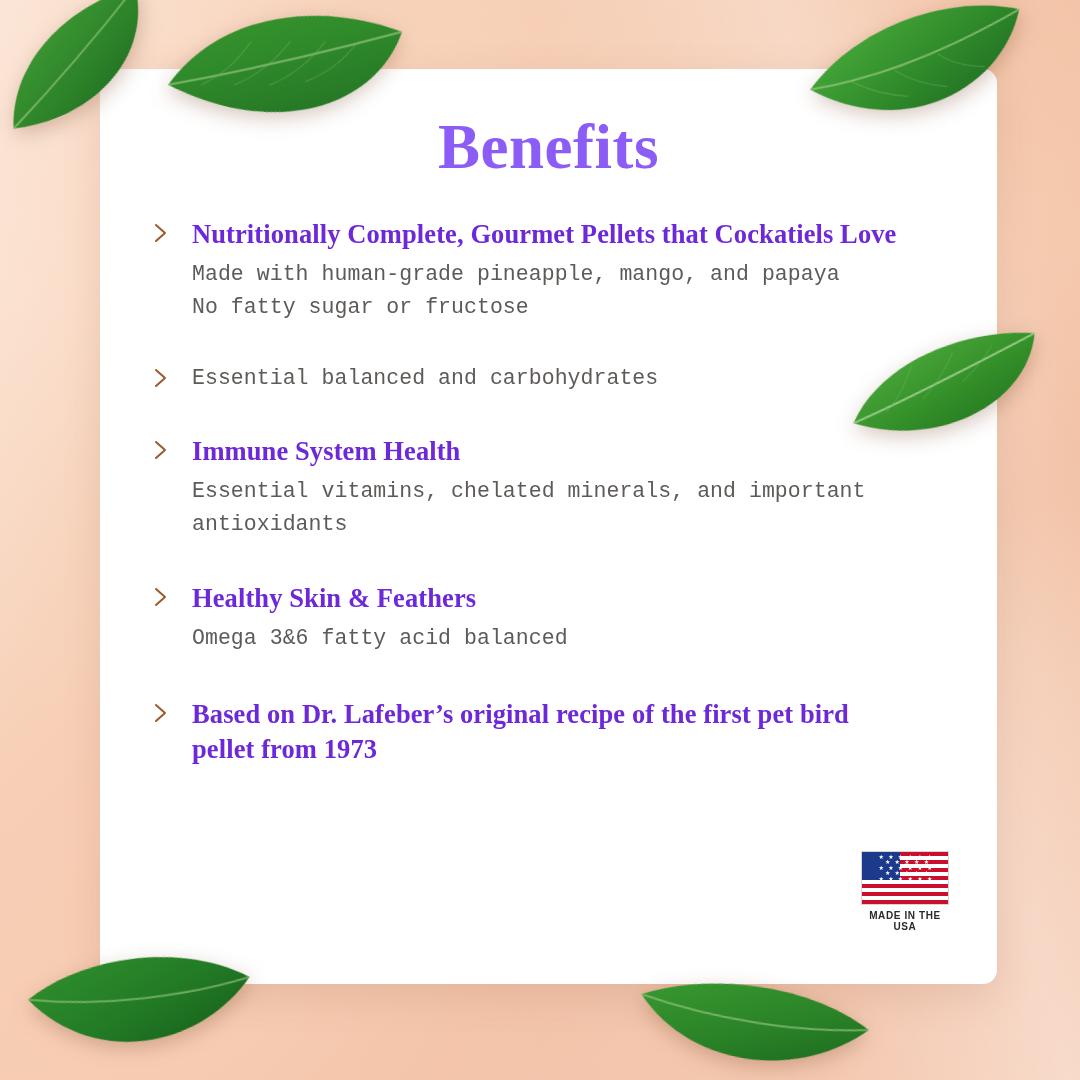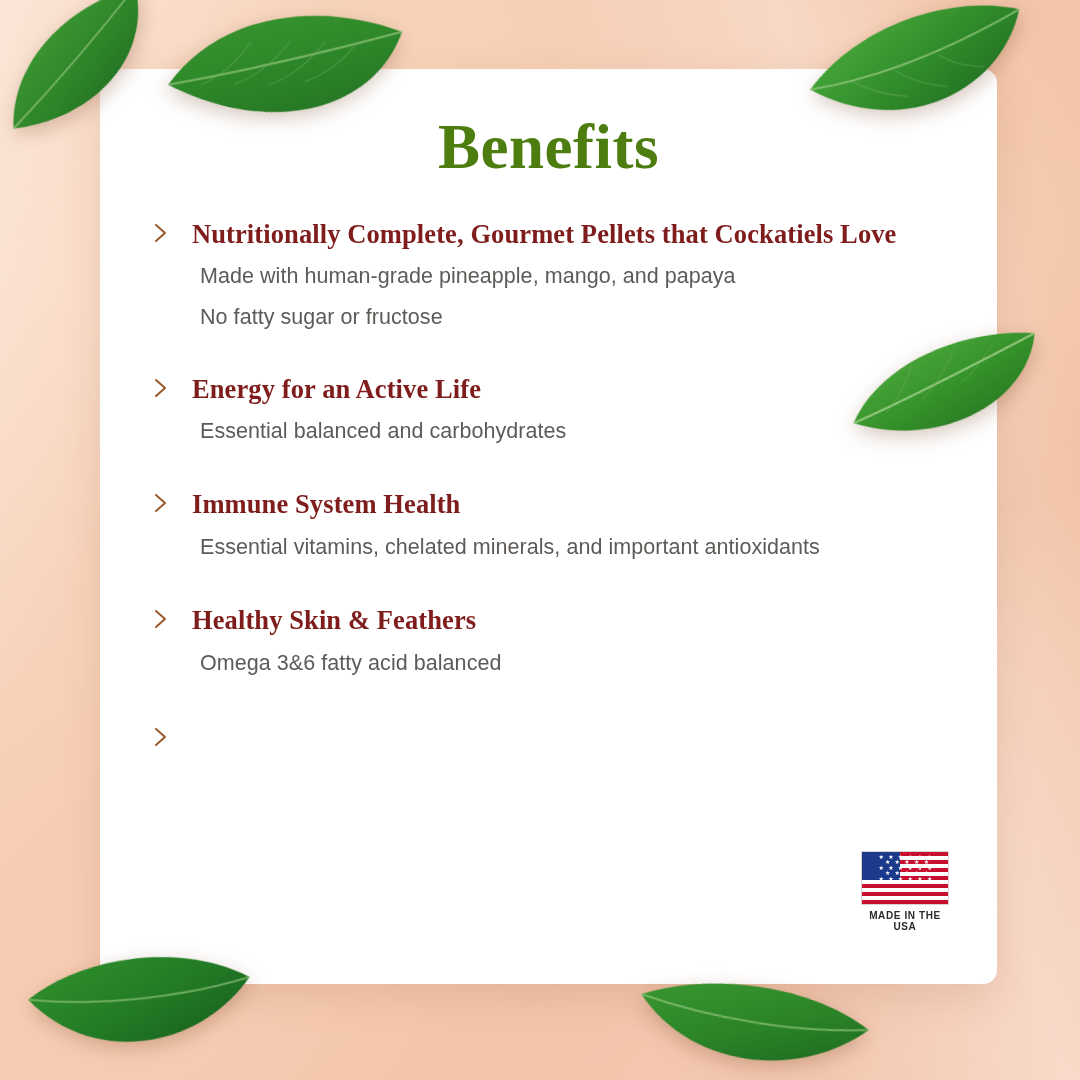--- a/index.html
+++ b/index.html
@@ -53,21 +53,21 @@
   .title {
     position: absolute;
     top: 42px;
     left: 0;
     width: 100%;
     text-align: center;
     font-family: "Liberation Serif", serif;
     font-weight: bold;
     font-size: 63px;
     letter-spacing: 0.5px;
-    color: #4d7c0f;
+    color: #8b5cf6;
   }
 
   .list {
     position: absolute;
     top: 148px;
     left: 52px;
     right: 42px;
   }
 
   .item {
@@ -85,31 +85,31 @@
     height: 20px;
     color: #9a5a2c;
   }
   .chev svg { display: block; }
 
   .item-title {
     font-family: "Liberation Serif", serif;
     font-weight: bold;
     font-size: 26.5px;
     line-height: 1.33;
-    color: #7f1d1d;
+    color: #6d28d9;
     letter-spacing: 0.1px;
     margin: 0 0 6px 0;
   }
 
   .item-sub {
-    font-family: Liberation Sans, sans-serif;
+    font-family: Liberation Mono, monospace;
     font-size: 21.5px;
     line-height: 1.52;
     color: #5d5a57;
-    margin: 8px;
+    margin: 0;
     letter-spacing: 0.05px;
   }
 
   
   .flag-badge {
     position: absolute;
     right: 46px;
     bottom: 52px;
     width: 92px;
     text-align: center;
@@ -291,21 +291,20 @@
         <p class="item-sub">Made with human-grade pineapple, mango, and papaya</p>
         <p class="item-sub">No fatty sugar or fructose</p>
       </div>
 
       <div class="item" style="margin-bottom:40px;">
         <span class="chev">
           <svg width="14" height="20" viewBox="0 0 14 20">
               <path d="M2,2 L11,10 L2,18" fill="none" stroke="currentColor" stroke-width="2" stroke-linecap="round" stroke-linejoin="round"></path>
             </svg>
         </span>
-        <p class="item-title">Energy for an Active Life</p>
         <p class="item-sub">Essential balanced and carbohydrates</p>
       </div>
 
       <div class="item" style="margin-bottom:40px;">
         <span class="chev">
           <svg width="14" height="20" viewBox="0 0 14 20">
               <path d="M2,2 L11,10 L2,18" fill="none" stroke="currentColor" stroke-width="2" stroke-linecap="round" stroke-linejoin="round"></path>
             </svg>
         </span>
         <p class="item-title">Immune System Health</p>
@@ -321,20 +320,21 @@
         <p class="item-title">Healthy Skin &amp; Feathers</p>
         <p class="item-sub">Omega 3&amp;6 fatty acid balanced</p>
       </div>
 
       <div class="item" style="margin-bottom:44px;">
         <span class="chev">
           <svg width="14" height="20" viewBox="0 0 14 20">
               <path d="M2,2 L11,10 L2,18" fill="none" stroke="currentColor" stroke-width="2" stroke-linecap="round" stroke-linejoin="round"></path>
             </svg>
         </span>
+        <p class="item-title" style="max-width:720px;">Based on Dr. Lafeber’s original recipe of the first pet bird pellet from 1973</p>
       </div>
 
 
     </div>
 
     <div class="flag-badge">
       <div class="flag">
         <div class="stripes"></div>
         <div class="canton"></div>
         <div class="stars">★ ★ ★ ★ ★ ★

